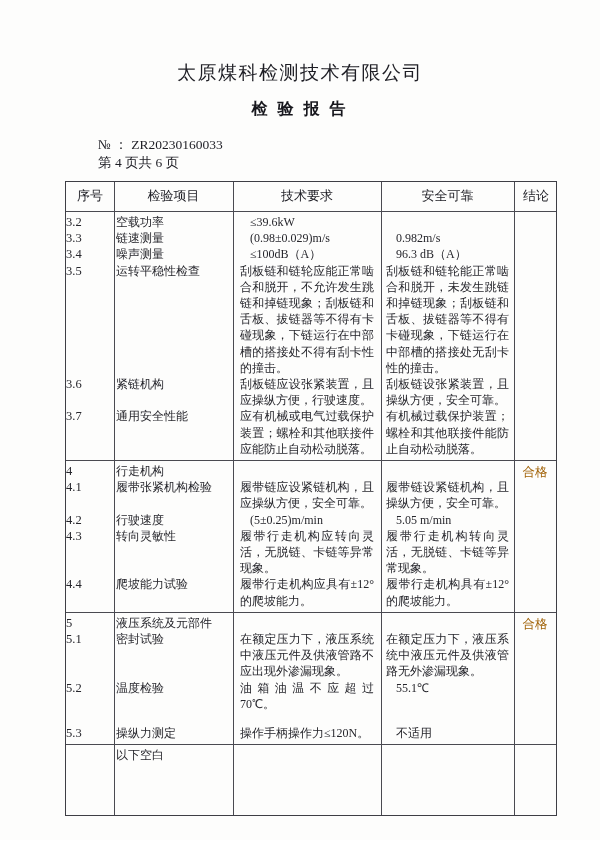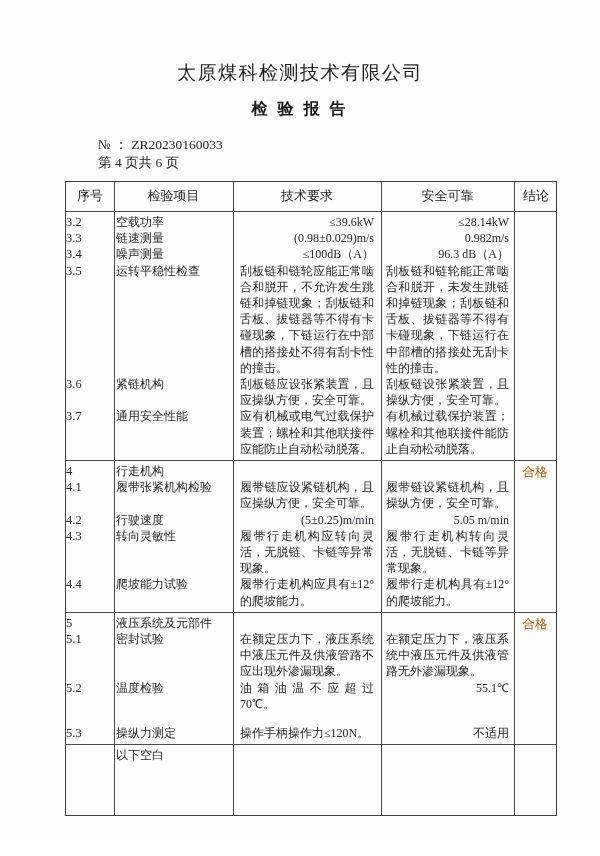--- a/index.html
+++ b/index.html
@@ -74,21 +74,21 @@
   .gap-top { margin-top:13px; }
   .cell {
     font-size:12px;
     line-height:16.2px;
     color:#26262c;
   }
   .c-num { text-align:left; font-size:12.5px; }
   .c-item { text-align:left; padding:0 2px; }
   .c-tech { padding:0 7px; text-align:justify; }
   .c-res  { padding:0 5px; text-align:justify; }
-  .c-tech.ctr, .c-res.ctr { text-align:right; }
+  .c-tech.ctr, .c-res.ctr { text-align:left;margin-left:10px; }
   .concl {
     flex:1;
     text-align:center;
     font-size:12.5px;
     padding-top:3px;
     color:#a16207;
   }
 </style>
 </head>
 <body>
@@ -118,21 +118,20 @@
       <div class="th">结论</div>
     </div>
 
     <div id="tbody">
         <div class="section">
           <div class="section-rows">
             <div class="item-row">
               <div class="cell c-num">3.2</div>
               <div class="cell c-item">空载功率</div>
               <div class="cell c-tech ctr">≤39.6kW</div>
-              <div class="cell c-res ctr">≤28.14kW</div>
             </div>
             <div class="item-row">
               <div class="cell c-num">3.3</div>
               <div class="cell c-item">链速测量</div>
               <div class="cell c-tech ctr">(0.98±0.029)m/s</div>
               <div class="cell c-res ctr">0.982m/s</div>
             </div>
             <div class="item-row">
               <div class="cell c-num">3.4</div>
               <div class="cell c-item">噪声测量</div>
@@ -141,21 +140,21 @@
             </div>
             <div class="item-row">
               <div class="cell c-num">3.5</div>
               <div class="cell c-item">运转平稳性检查</div>
               <div class="cell c-tech">刮板链和链轮应能正常啮合和脱开，不允许发生跳链和掉链现象；刮板链和舌板、拔链器等不得有卡碰现象，下链运行在中部槽的搭接处不得有刮卡性的撞击。</div>
               <div class="cell c-res">刮板链和链轮能正常啮合和脱开，未发生跳链和掉链现象；刮板链和舌板、拔链器等不得有卡碰现象，下链运行在中部槽的搭接处无刮卡性的撞击。</div>
             </div>
             <div class="item-row">
               <div class="cell c-num">3.6</div>
               <div class="cell c-item">紧链机构</div>
-              <div class="cell c-tech">刮板链应设张紧装置，且应操纵方便，安全可靠。</div>
+              <div class="cell c-tech">刮板链应设张紧装置，且应操纵方便，行驶速度。</div>
               <div class="cell c-res">刮板链设张紧装置，且操纵方便，安全可靠。</div>
             </div>
             <div class="item-row">
               <div class="cell c-num">3.7</div>
               <div class="cell c-item">通用安全性能</div>
               <div class="cell c-tech">应有机械或电气过载保护装置；螺栓和其他联接件应能防止自动松动脱落。</div>
               <div class="cell c-res">有机械过载保护装置；螺栓和其他联接件能防止自动松动脱落。</div>
             </div>
           </div>
           <div class="concl"></div>

